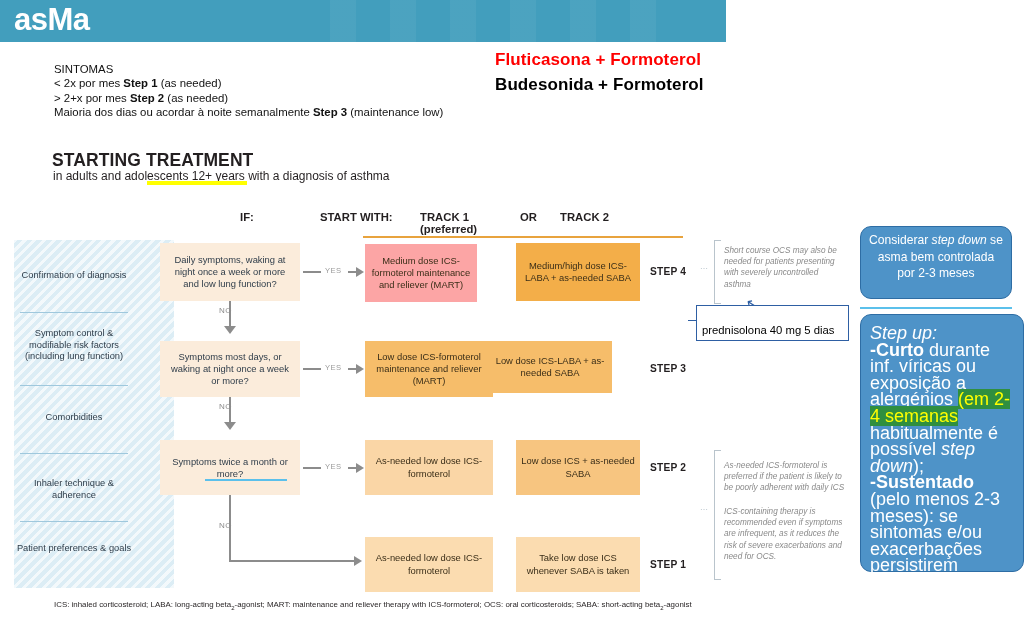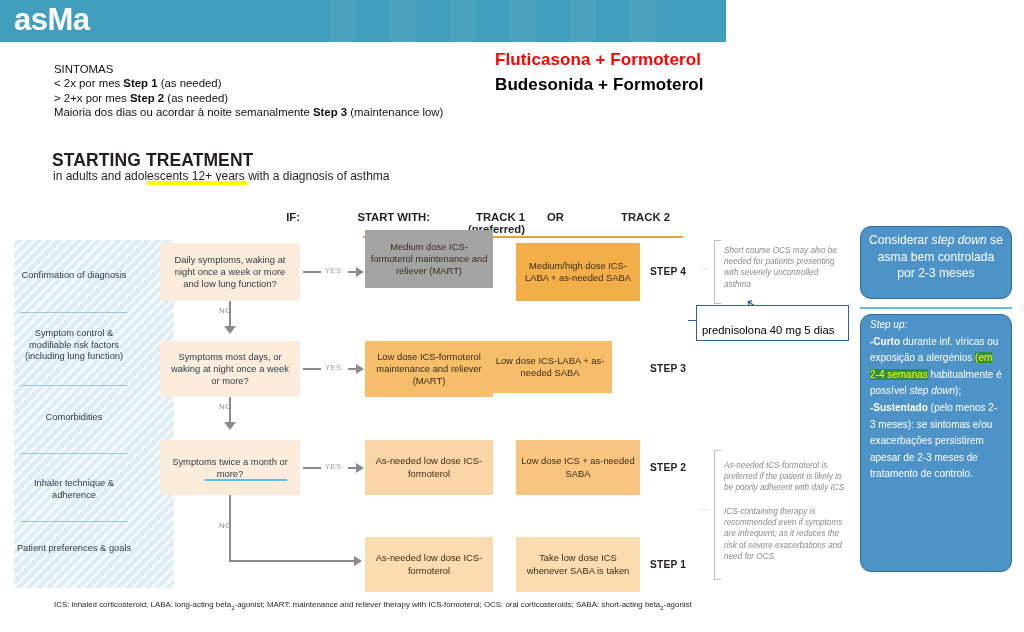--- a/index.html
+++ b/index.html
@@ -24,21 +24,21 @@
   
   #drug1{left:455px;top:50px;font-size:17px;font-weight:bold;color:#ff0000;letter-spacing:.1px;}
   #drug2{left:455px;top:75px;font-size:17px;font-weight:bold;color:#000000;letter-spacing:.1px;}
 
   
   #fig-title{left:12px;top:150px;font-size:17.5px;font-weight:bold;color:#231f20;letter-spacing:.1px;}
   #fig-sub{left:13px;top:169px;font-size:12px;font-weight:normal;color:#231f20;}
   #hl-12y{left:147px;top:181px;width:60px;height:4px;background:#ffff00;}
 
   
-  .colhdr{font-size:11.3px;font-weight:bold;color:#231f20;text-align:right;}
+  .colhdr{font-size:11.3px;font-weight:bold;color:#231f20;text-align:left;}
   #ch-first{left:18px;top:211px;width:120px;text-align:left;margin-top:36px;}
   #ch-if{left:200px;top:211px;width:60px;}
   #ch-start{left:280px;top:211px;width:110px;}
   #ch-t1{left:380px;top:211px;width:105px;}
   #ch-t1b{left:380px;top:223px;width:105px;}
   #ch-or{left:480px;top:211px;width:44px;}
   #ch-t2{left:520px;top:211px;width:110px;}
   .trk-rule{height:2px;background:#e8a33d;}
   #rule1{left:363px;top:236px;width:132px;}
   #rule2{left:511px;top:236px;width:132px;}
@@ -89,22 +89,22 @@
   #pred-tail{position:absolute;left:688px;top:320px;width:10px;height:1.4px;background:#2e5fa3;}
   #cursor{position:absolute;left:746px;top:295px;color:#2e5fa3;font-size:15px;
       transform:rotate(-12deg);}
 
   
   .bluebox{position:absolute;background:#4e93c8;border:1.4px solid #2e6da4;
       border-radius:11px;color:#ffffff;box-sizing:border-box;}
   #bb1{left:860px;top:226px;width:152px;height:73px;font-size:12.1px;line-height:16.5px;
       text-align:center;padding:5px 7px;}
   #bb-sep{position:absolute;left:860px;top:307px;width:152px;height:2px;background:#5bc0eb;}
-  #bb2{left:860px;top:314px;width:152px;height:258px;font-size:10px;line-height:16.6px;
-      padding:2px 9px;}
+  #bb2{left:860px;top:314px;width:164px;height:258px;font-size:18px;line-height:16.6px;
+      padding:10px 9px;}
   #bb2 .hl{background:#2f8f3f;color:#ffff00;}
   #bb2 i{font-style:italic;}
   #bb2 b{font-weight:bold;}
 
   
   #foot{left:14px;top:600px;width:800px;font-size:7.9px;color:#231f20;}
   #foot sub{font-size:6px;}
 </style>
 </head>
 <body>
@@ -176,21 +176,21 @@
 <div class="hline" style="left:303px;top:368px;width:18px"></div>
 <div class="yeslbl" style="left:325px;top:363px">YES</div>
 <div class="hline" style="left:348px;top:368px;width:8px"></div>
 <div class="arr-r" style="left:356px;top:364px"></div>
 
 <div class="hline" style="left:303px;top:467px;width:18px"></div>
 <div class="yeslbl" style="left:325px;top:462px">YES</div>
 <div class="hline" style="left:348px;top:467px;width:8px"></div>
 <div class="arr-r" style="left:356px;top:463px"></div>
 
-<div class="tbox" style="left:365px;top:230px;width:128px;height:58px;background:#a3a3a3">Medium dose ICS-formoterol maintenance and reliever (MART)</div>
+<div class="tbox" style="left:365px;top:244px;width:112px;height:58px;background:#fca5a5">Medium dose ICS-formoterol maintenance and reliever (MART)</div>
 <div class="tbox" style="left:365px;top:341px;width:128px;height:56px;background:#f6bd6a">Low dose ICS-formoterol maintenance and reliever (MART)</div>
 <div class="tbox" style="left:365px;top:440px;width:128px;height:55px;background:#fad6a6">As-needed low dose ICS-formoterol</div>
 <div class="tbox" style="left:365px;top:537px;width:128px;height:55px;background:#fbdcb0">As-needed low dose ICS-formoterol</div>
 
 <div class="tbox" style="left:516px;top:243px;width:124px;height:58px;background:#f3ae49">Medium/high dose ICS-LABA + as-needed SABA</div>
 <div class="tbox" style="left:488px;top:341px;width:124px;height:52px;background:#f6bd6a">Low dose ICS-LABA + as-needed SABA</div>
 <div class="tbox" style="left:516px;top:440px;width:124px;height:55px;background:#f7c580">Low dose ICS + as-needed SABA</div>
 <div class="tbox" style="left:516px;top:537px;width:124px;height:55px;background:#fbdcb0">Take low dose ICS whenever SABA is taken</div>
 
 <div class="steplbl" style="left:650px;top:266px">STEP 4</div>

